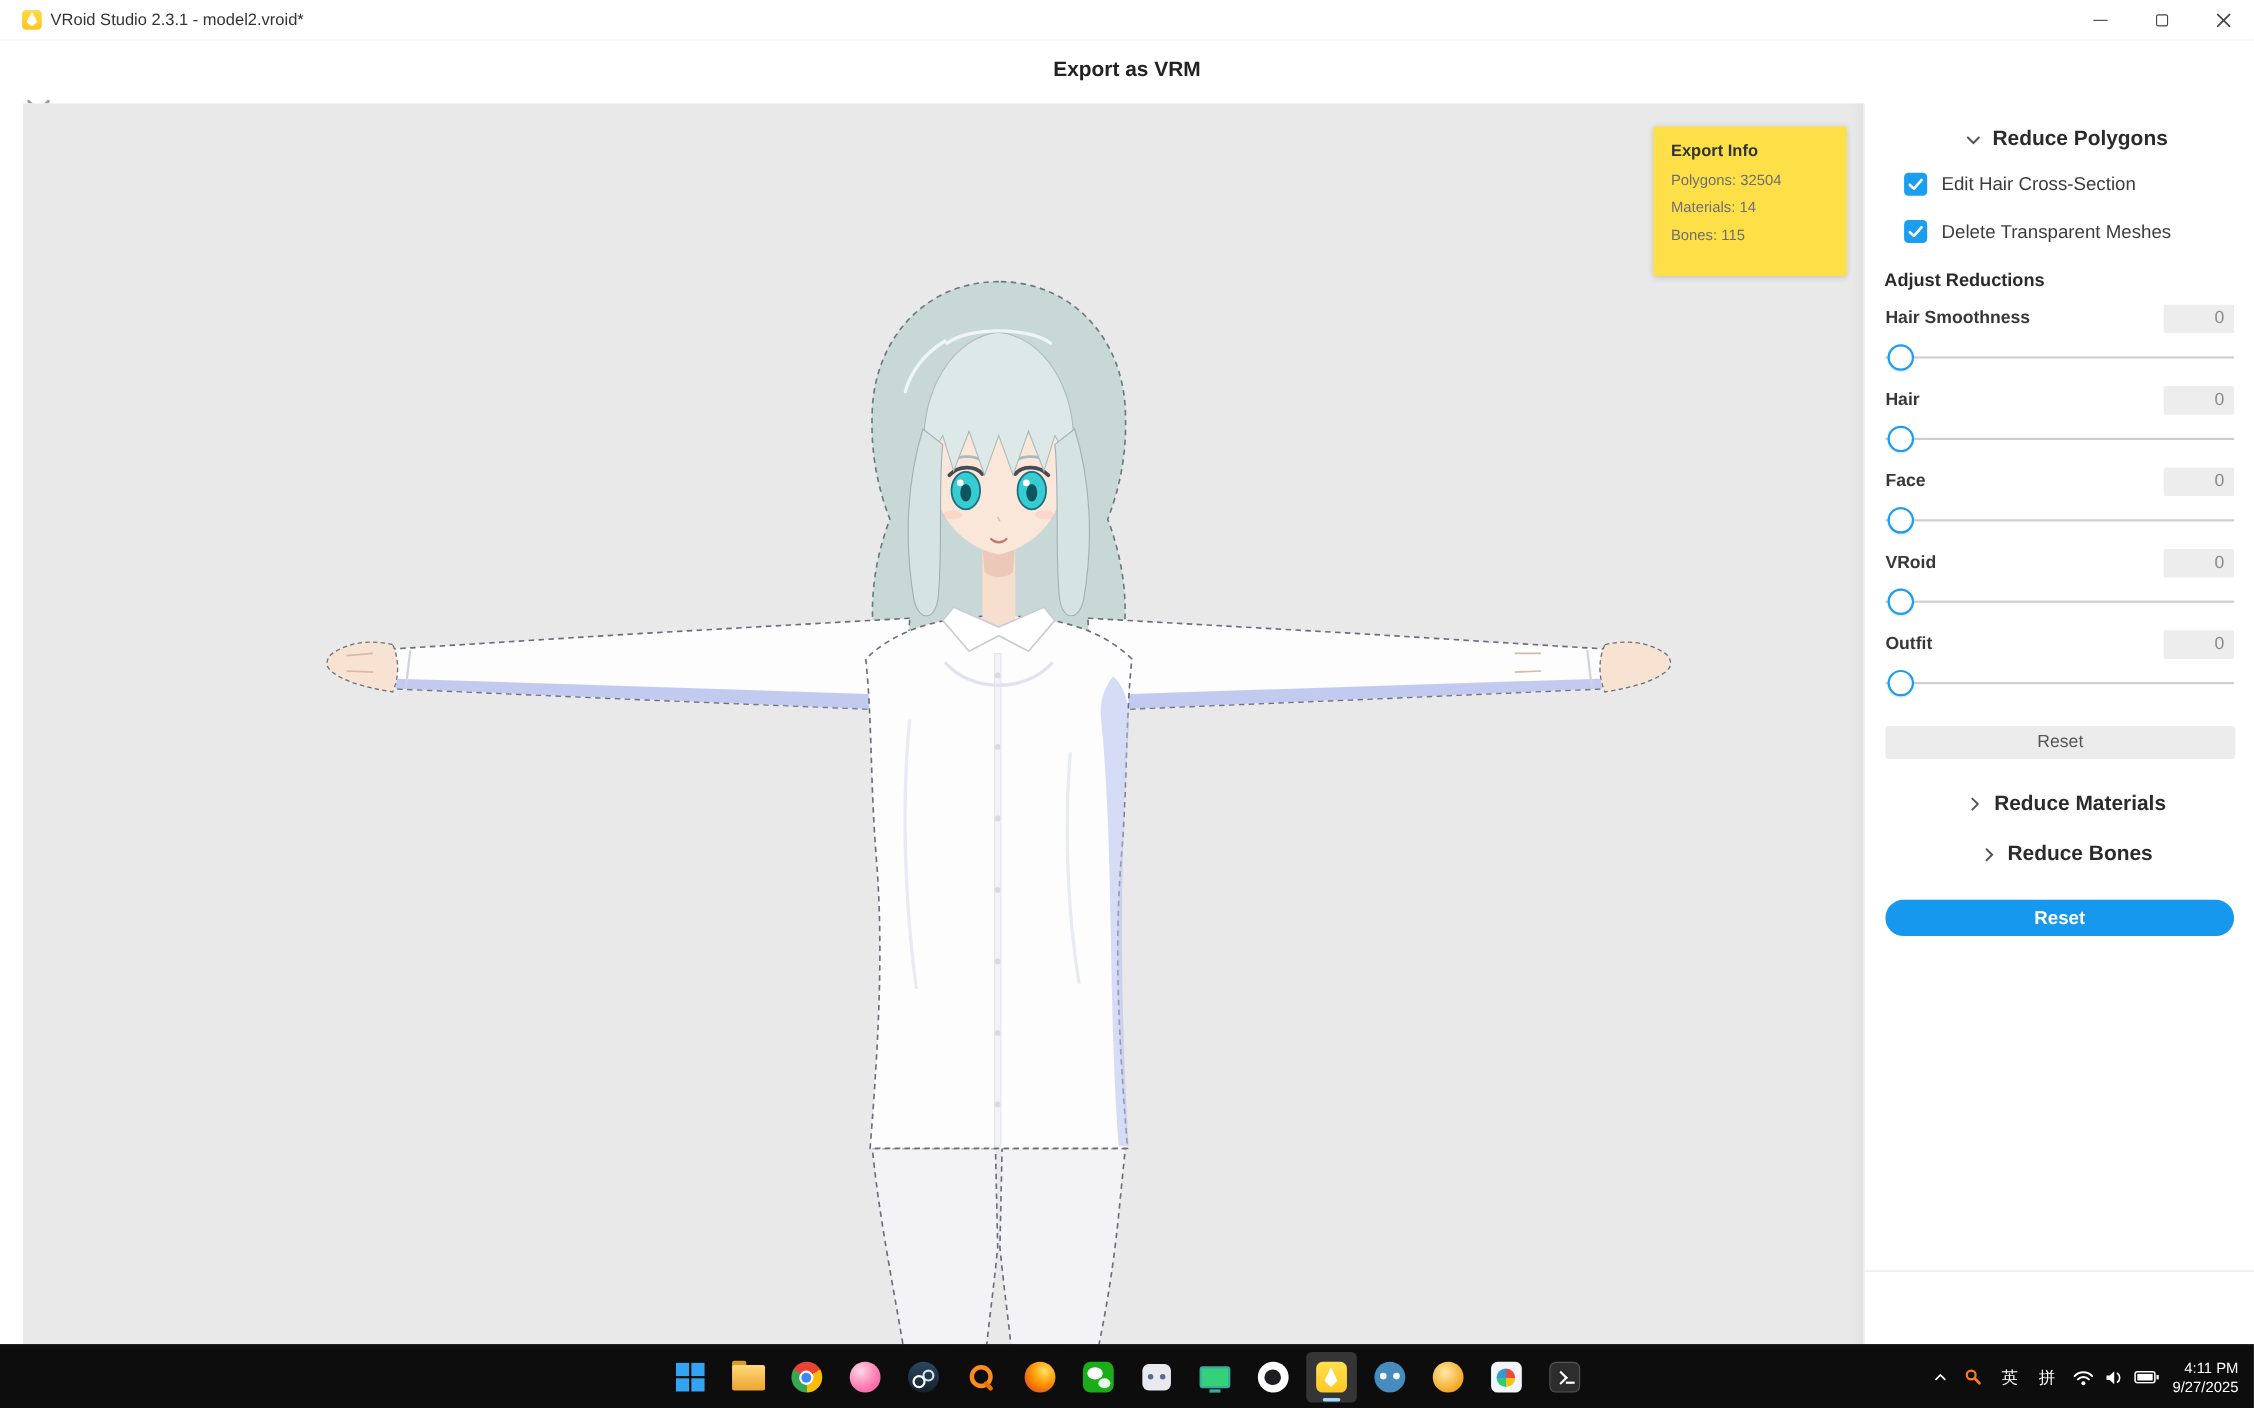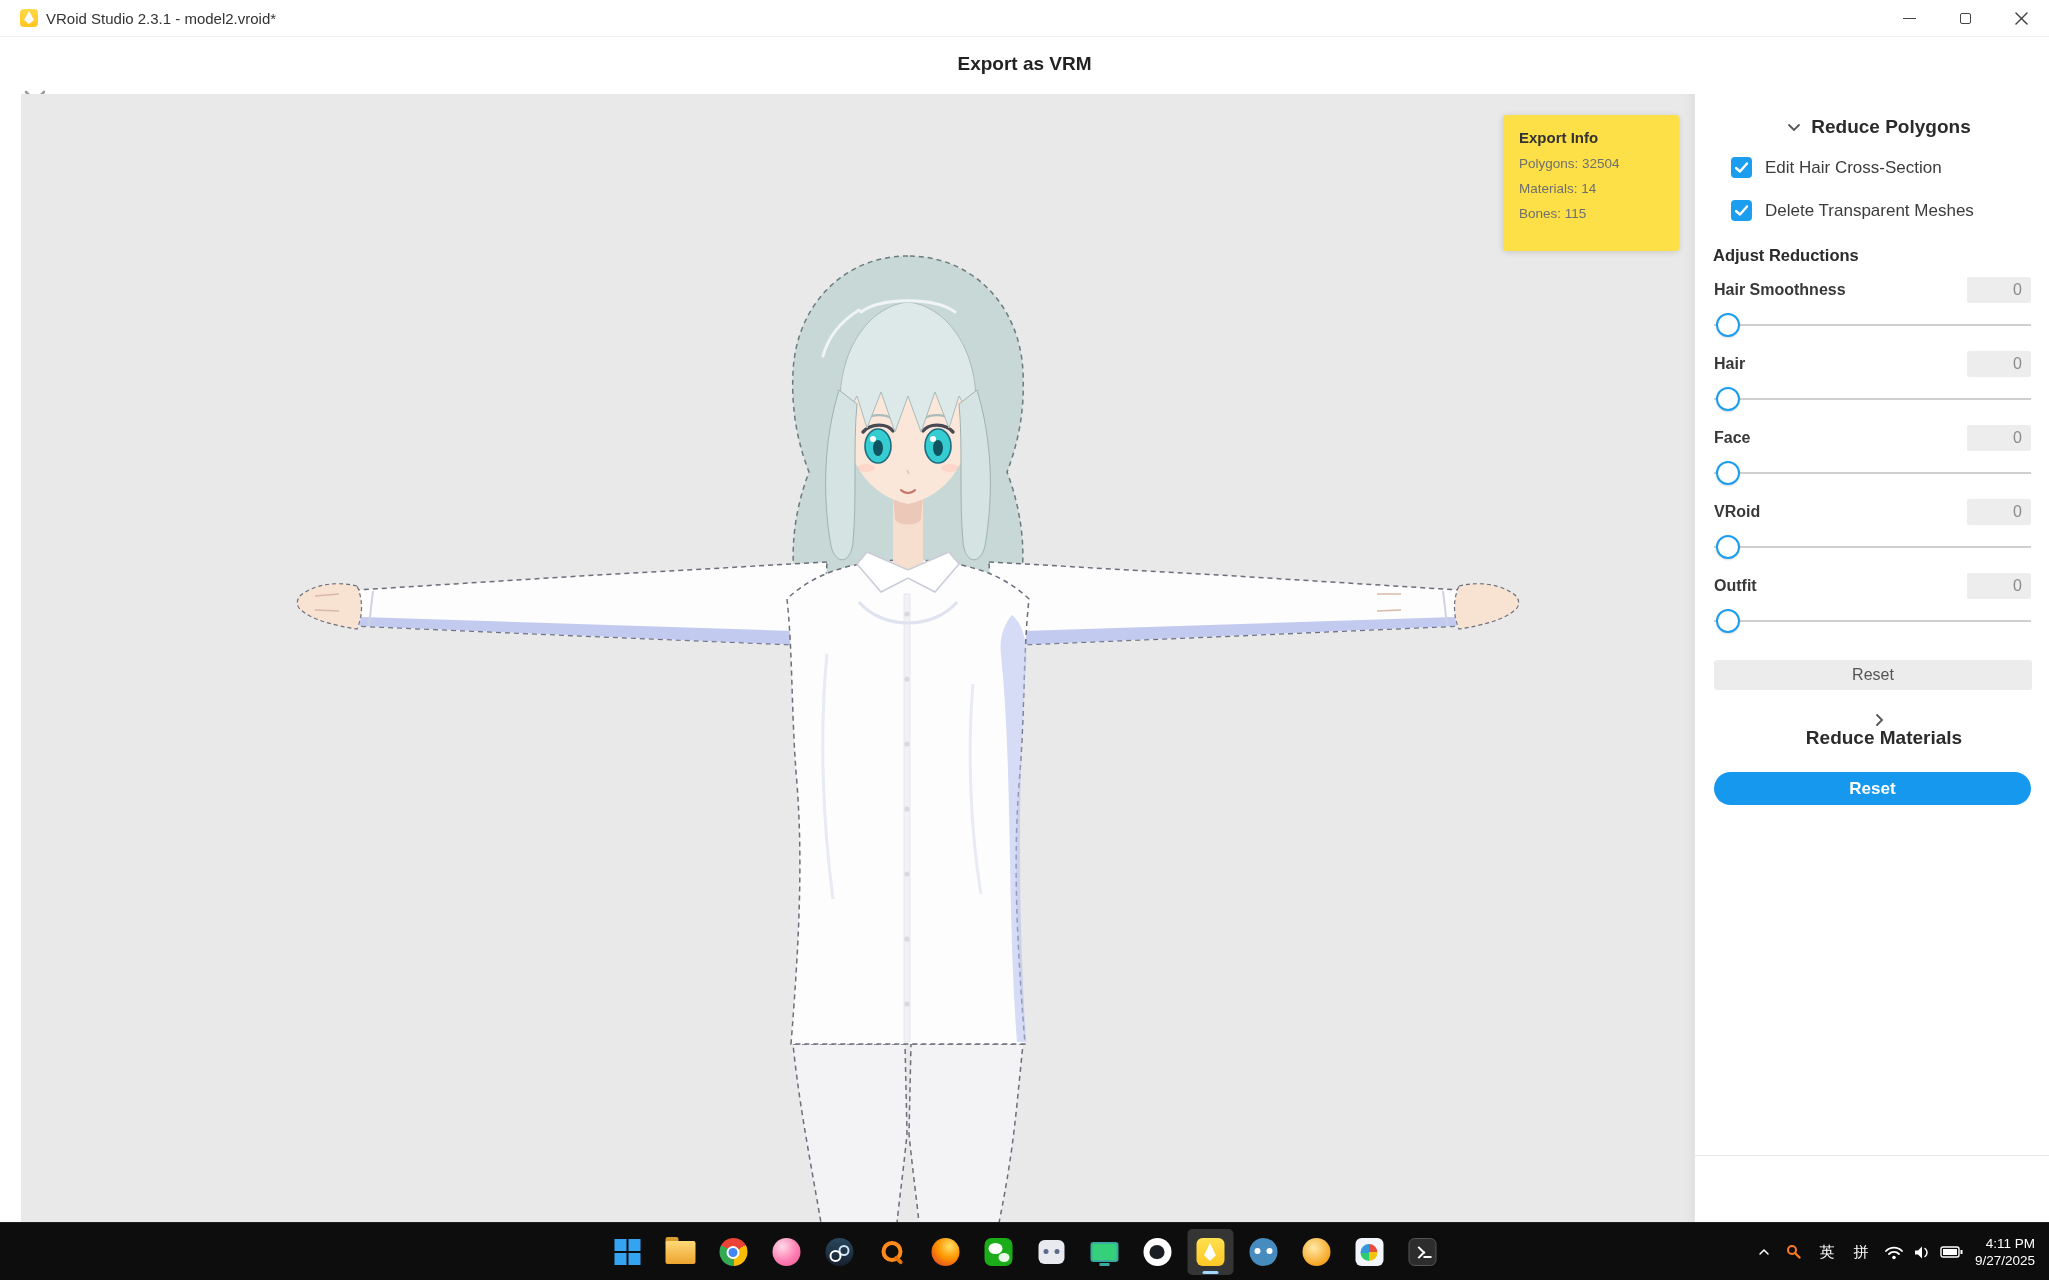--- a/index.html
+++ b/index.html
@@ -36,21 +36,21 @@
   .export-info { position:absolute; left:1482px; top:21px; width:176px; min-height:136px; background:#fde047;
     border-radius:3px; box-shadow:0 1px 6px rgba(0,0,0,0.15); padding:14px 16px; }
   .ei-title { font-size:15px; font-weight:bold; color:#333; }
   .ei-row { font-size:13.5px; color:#6f6f6f; margin-top:10px; }
 
   
   .side-panel { position:absolute; left:1694px; top:0; width:355px; height:1129px; background:#fff;
     border-left:1px solid #e4e4e4; }
   .section-header { display:flex; align-items:center; padding-left:14px; height:38px; cursor:pointer;justify-content:center; }
   .section-header.first { margin-top:14px; }
-  .section-header.mid { height:46px;flex-direction:column; }
+  .section-header.mid { height:46px; }
   .section-title { font-size:19px; font-weight:bold; color:#2b2b2b; margin-left:10px; }
   .chev { width:14px; height:14px; display:flex; align-items:center; justify-content:center; }
 
   .check-row { display:flex; align-items:center; padding-left:36px; height:43px; cursor:pointer; }
   .checkbox { width:21px; height:21px; border-radius:4px; background:#1b9df0; display:flex;
     align-items:center; justify-content:center; flex:0 0 auto; }
   .check-label { margin-left:13px; font-size:17px; color:#3c3c3c; }
 
   .adjust-label { margin:14px 0 0 18px; height:22px; font-size:16.5px; font-weight:bold; color:#2b2b2b; }
 
@@ -355,20 +355,28 @@
 
       <div class="reduce-group">
         <div class="section-header mid">
           <span class="chev">
             <svg width="9" height="14">
                 <path d="M2 2 L7 7 L2 12" stroke="#555" stroke-width="1.8" fill="none" stroke-linecap="round"></path>
               </svg>
           </span>
           <span class="section-title">Reduce Materials</span>
         </div>
+        <div class="section-header mid">
+          <span class="chev">
+            <svg width="9" height="14">
+                <path d="M2 2 L7 7 L2 12" stroke="#555" stroke-width="1.8" fill="none" stroke-linecap="round"></path>
+              </svg>
+          </span>
+          <span class="section-title">Reduce Bones</span>
+        </div>
       </div>
 
       <button class="export-btn">Reset</button>
 
       <div class="panel-divider"></div>
     </div>
   </div>
 
   <div class="taskbar">
     <div class="tb-icons">

